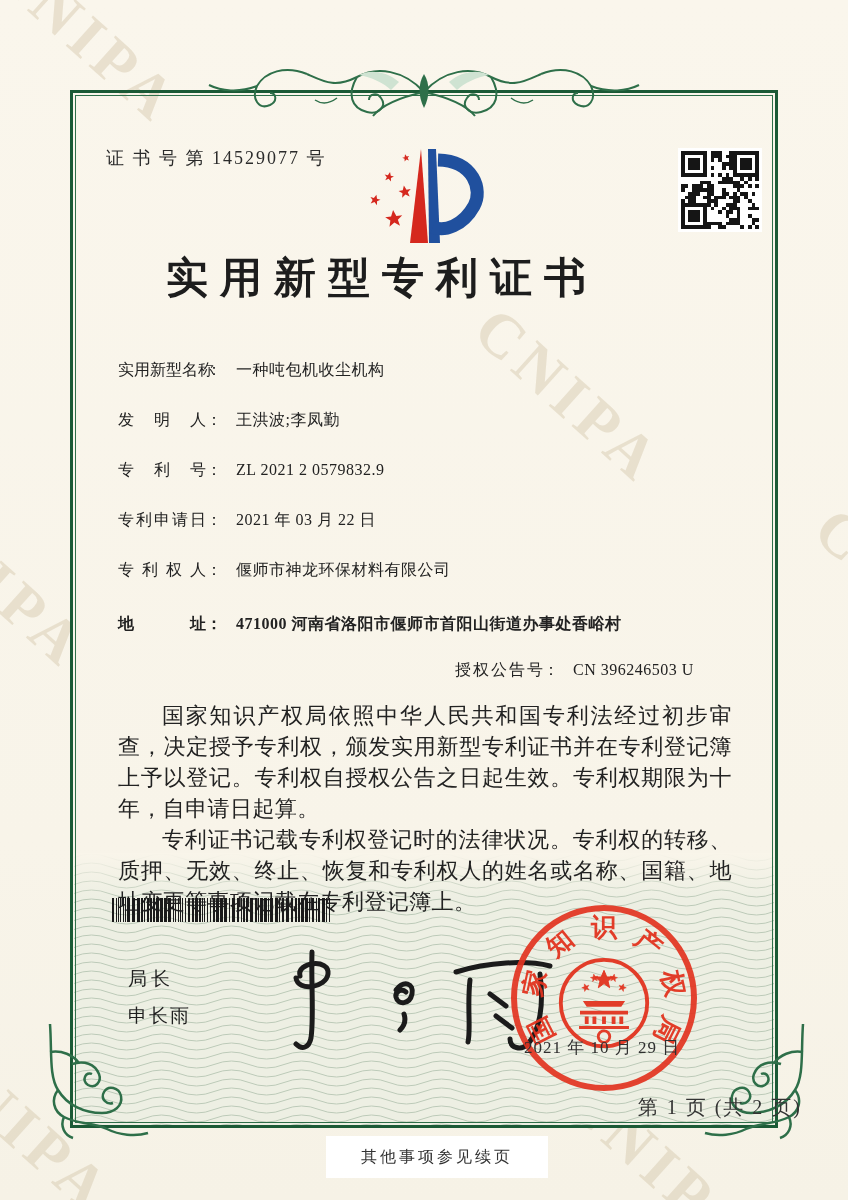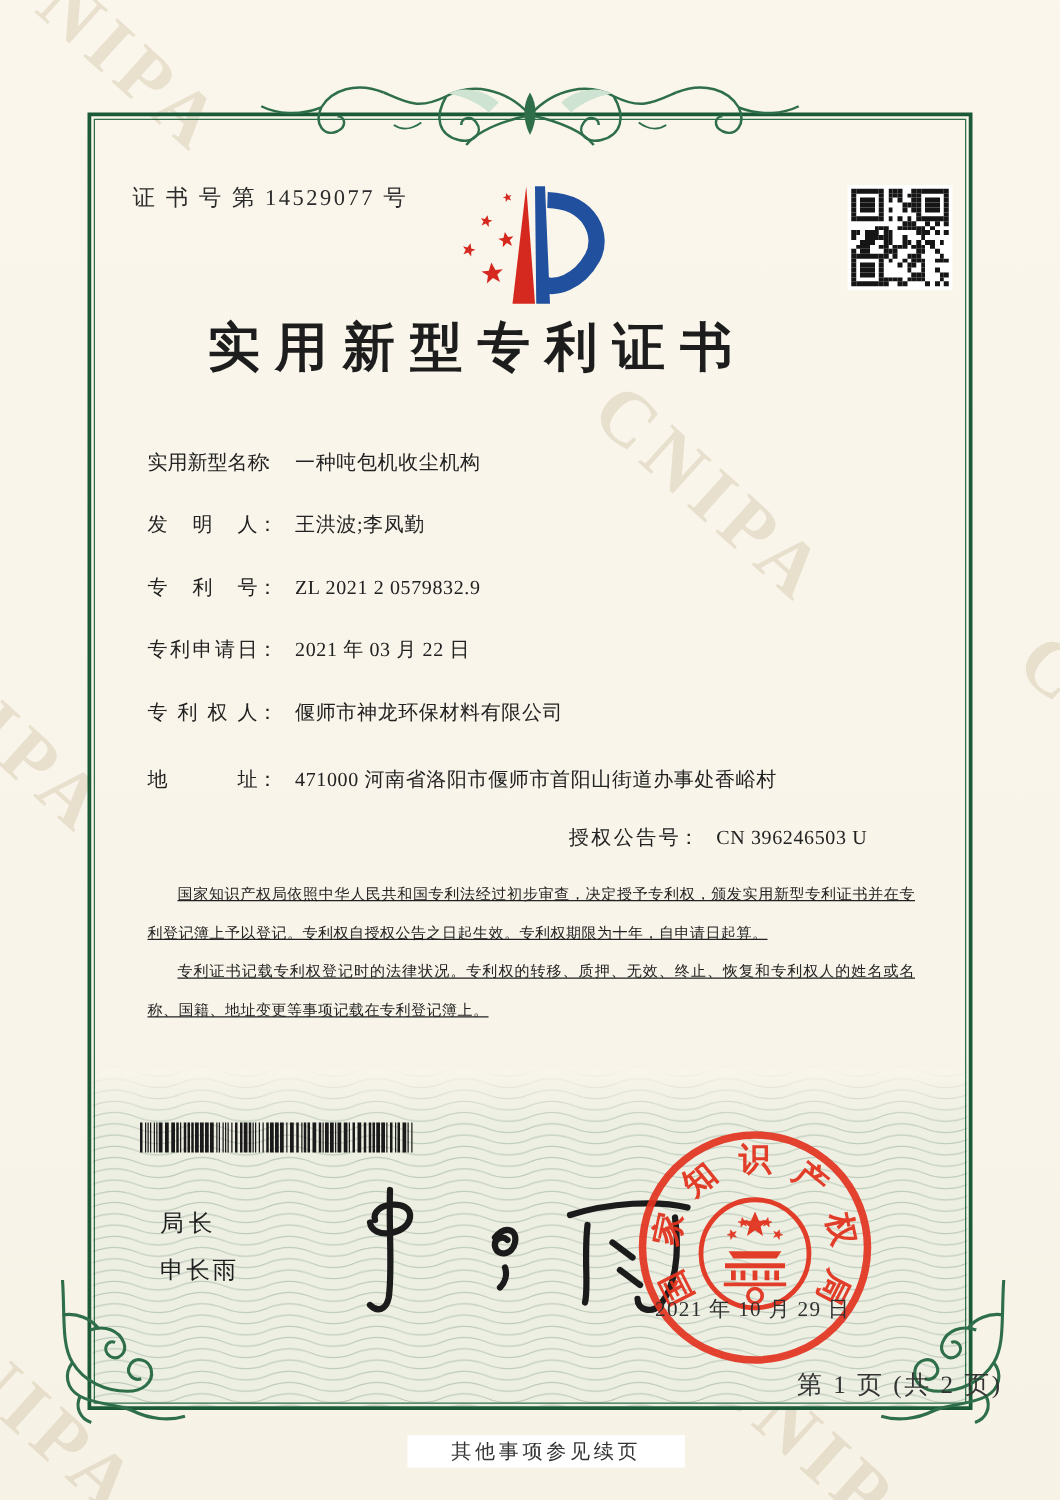--- a/index.html
+++ b/index.html
@@ -69,22 +69,22 @@
     display:inline-block;width:88px;
     text-align:justify;text-align-last:justify;
     vertical-align:bottom;
   }
   .fcolon{display:inline-block;margin-right:14px;}
   .fvalue{letter-spacing:0.5px;}
   .fgroup2{position:absolute;left:337px;top:0;white-space:nowrap;}
   
   .body-text{
     position:absolute;left:118px;top:700px;width:614px;
-    font-size:12px;line-height:31px;color:#222;
-    text-align:justify;letter-spacing:0.4px;text-decoration:underline;
+    font-size:22px;line-height:31px;color:#222;
+    text-align:justify;letter-spacing:0.4px;
   }
   .body-text p{margin:0;text-indent:2em;}
   
   .barcode{
     position:absolute;left:112px;top:898px;width:226px;height:24px;
     display:flex;align-items:stretch;
   }
   .barcode span{display:block;height:100%;}
   .director-title{
     position:absolute;left:128px;top:966px;
@@ -120,24 +120,24 @@
   }
   .seal-date{
     position:absolute;left:524px;top:1036px;width:170px;
     font-size:17px;color:#2f2f2f;letter-spacing:1px;white-space:nowrap;
   }
   .page-number{
     position:absolute;left:0;width:802px;top:1094px;
     text-align:right;font-size:20px;color:#333;letter-spacing:2px;
   }
   .footer-note{
-    position:absolute;left:326px;top:1136px;width:222px;height:26px;
+    position:absolute;left:326px;top:1136px;width:222px;height:42px;
     background:#ffffff;
     display:flex;align-items:center;justify-content:center;
-    font-size:16px;color:#333;letter-spacing:3px;margin-top:12px;
+    font-size:16px;color:#333;letter-spacing:3px;
   }
 </style>
 </head>
 <body>
 
 <div class="page">
 
   <span class="wm" style="left:-28px;top:0px;">CNIPA</span>
   <span class="wm" style="left:455px;top:360px;">CNIPA</span>
   <span class="wm" style="left:-120px;top:545px;">CNIPA</span>
@@ -667,21 +667,21 @@
   </div>
   <div class="field-row" style="top:460px;">
     <span class="flabel">专利号</span><span class="fcolon">：</span><span class="fvalue">ZL 2021 2 0579832.9</span>
   </div>
   <div class="field-row" style="top:510px;">
     <span class="flabel">专利申请日</span><span class="fcolon">：</span><span class="fvalue">2021 年 03 月 22 日</span>
   </div>
   <div class="field-row" style="top:560px;">
     <span class="flabel">专利权人</span><span class="fcolon">：</span><span class="fvalue">偃师市神龙环保材料有限公司</span>
   </div>
-  <div class="field-row" style="top:614px;">
+  <div class="field-row" style="top:614px;font-weight:bold;">
     <span class="flabel">地址</span><span class="fcolon">：</span><span class="fvalue">471000 河南省洛阳市偃师市首阳山街道办事处香峪村</span>
   </div>
   <div class="field-row" style="top:660px;">
     <span class="fgroup2">
       <span class="flabel">授权公告号</span><span class="fcolon">：</span><span class="fvalue">CN 396246503 U</span>
     </span>
   </div>
 
   <div class="body-text">
     <p>国家知识产权局依照中华人民共和国专利法经过初步审查，决定授予专利权，颁发实用新型专利证书并在专利登记簿上予以登记。专利权自授权公告之日起生效。专利权期限为十年，自申请日起算。</p>

